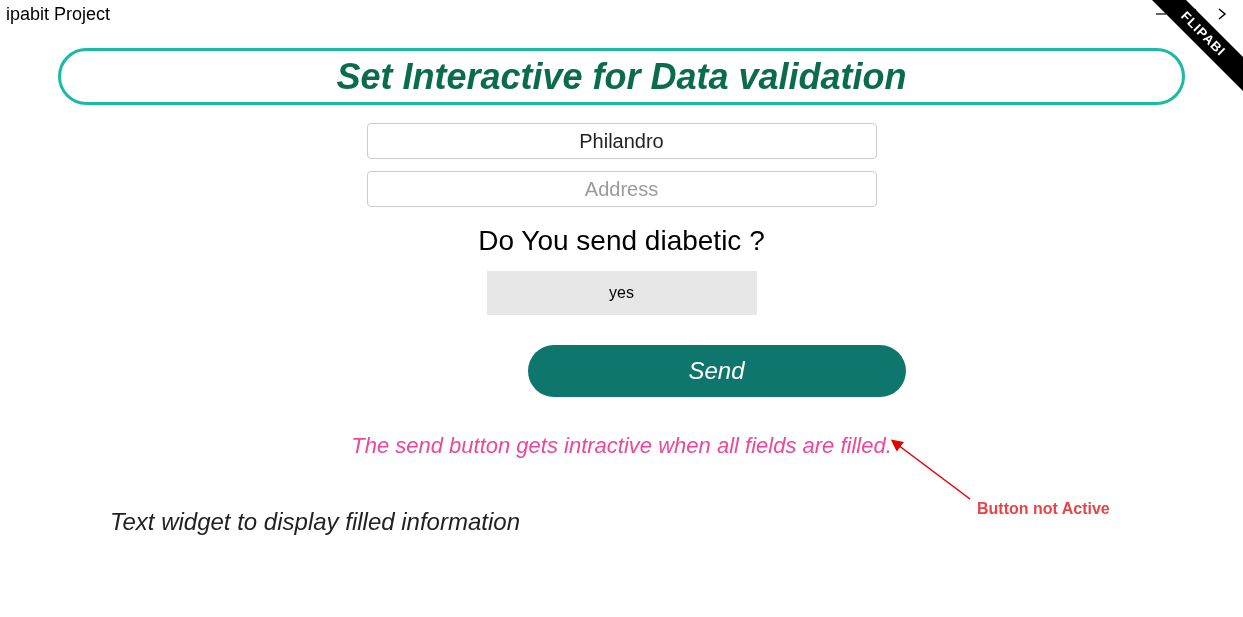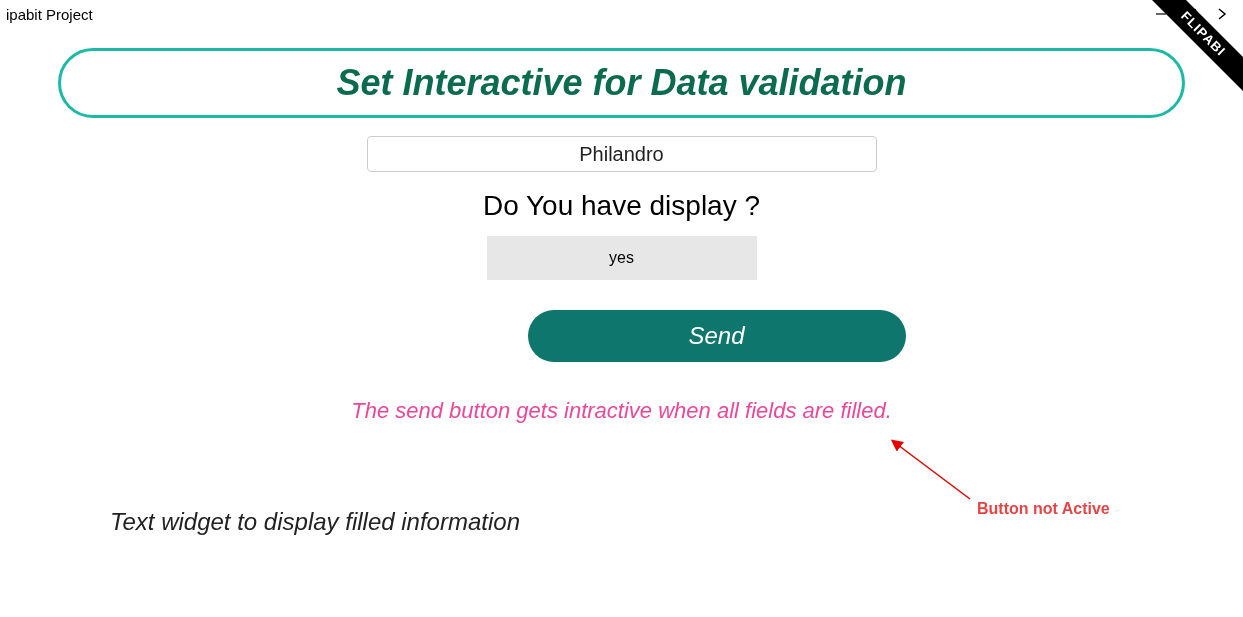--- a/index.html
+++ b/index.html
@@ -16,21 +16,21 @@
       overflow: hidden;
     }
     .titlebar {
       display: flex;
       justify-content: space-between;
       align-items: center;
       height: 28px;
       padding: 0 6px;
     }
     .titlebar-left {
-      font-size: 15px;
+      font-size: 18px;
       color: #000;
     }
     .titlebar-right {
       display: flex;
       align-items: center;
       gap: 18px;
       padding-right: 8px;
     }
     .win-btn {
       font-size: 14px;
@@ -39,21 +39,21 @@
       display: flex;
       align-items: center;
       justify-content: center;
     }
     .win-btn svg { display: block; }
 
     .banner {
       border: 3px solid #1bb9a6;
       border-radius: 40px;
       margin: 20px 58px 8px 58px;
-      height: 70px;
+      height: 57px;
       display: flex;
       align-items: center;
       justify-content: center;
     }
     .banner-text {
       font-size: 36px;
       font-weight: bold;
       font-style: italic;
       color: #0b6b4f;
     }
@@ -200,22 +200,23 @@
 <div class="ribbon">
   <div class="ribbon-band">FLIPABI</div>
 </div>
 
 <div class="banner">
   <span class="banner-text">Set Interactive for Data validation</span>
 </div>
 
 <div class="form-area">
   <input class="text-input-field" type="text" value="Philandro" style="">
-
-  <div class="question">Do You have display ?</div>
+  <input class="text-input-field" type="text" placeholder="Address" style="">
+
+  <div class="question">Do You send diabetic ?</div>
 
   <div class="yn-row">
     <button class="yn-btn">yes</button>
   </div>
 
   <button class="send-btn">Send</button>
 
   <div class="hint">The send button gets  intractive when all fields are filled.</div>
 </div>
 

